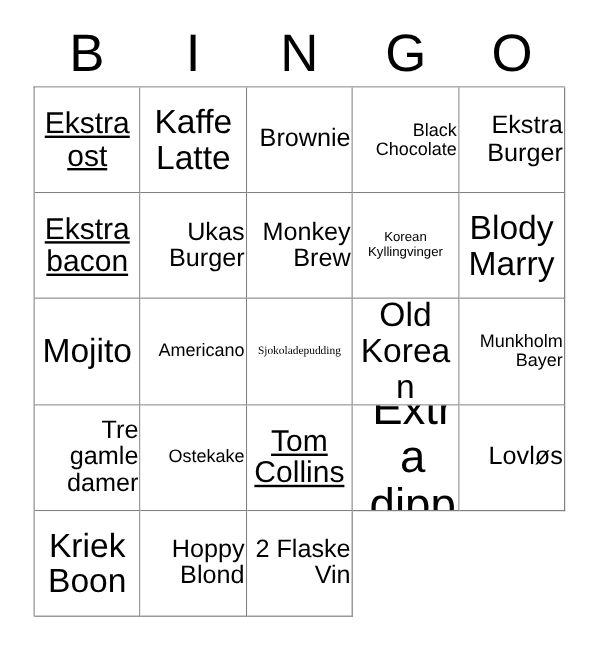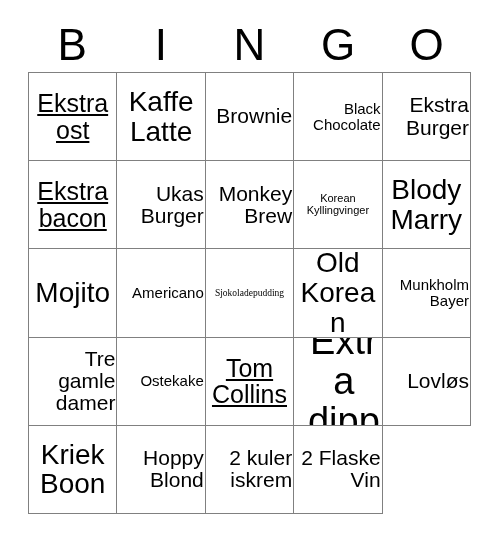--- a/index.html
+++ b/index.html
@@ -167,20 +167,17 @@
       <div class="cell">
         <span class="cell-text fs-md">Lovløs</span>
       </div>
       <div class="cell">
         <span class="cell-text fs-xl">Kriek Boon</span>
       </div>
       <div class="cell">
         <span class="cell-text fs-md">Hoppy Blond</span>
       </div>
       <div class="cell">
-        <span class="cell-text fs-md">2 kuler iskrem</span>
-      </div>
-      <div class="cell">
         <span class="cell-text fs-md">2 Flaske Vin</span>
       </div>
     </div>
 
 </div>
 
 </body></html>

